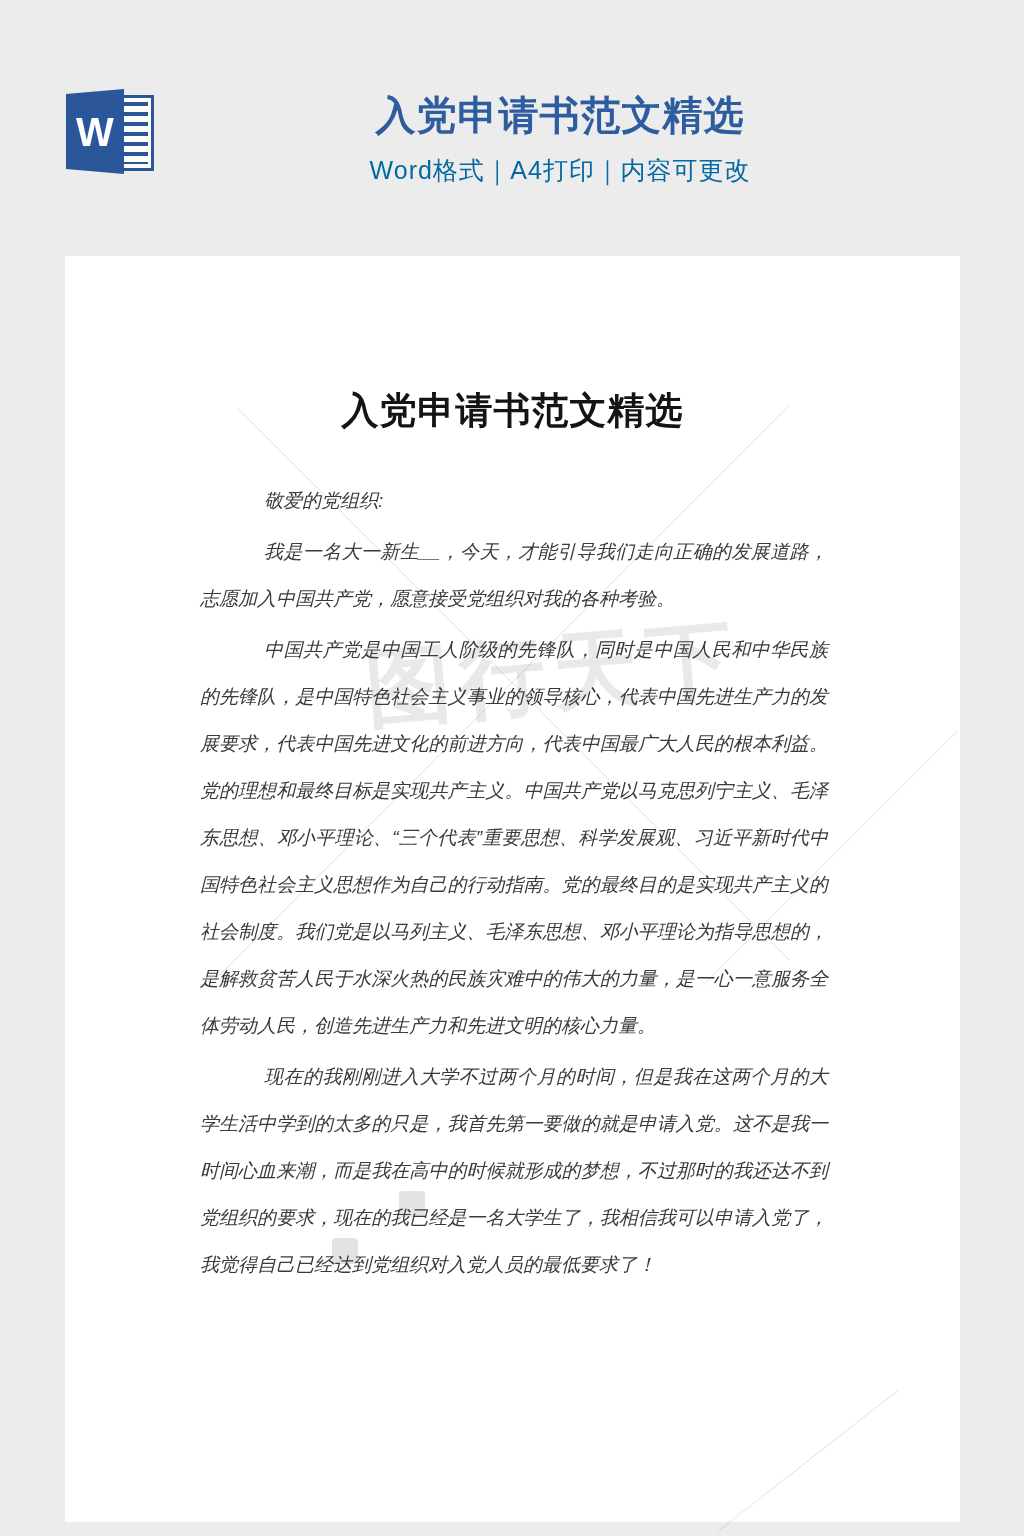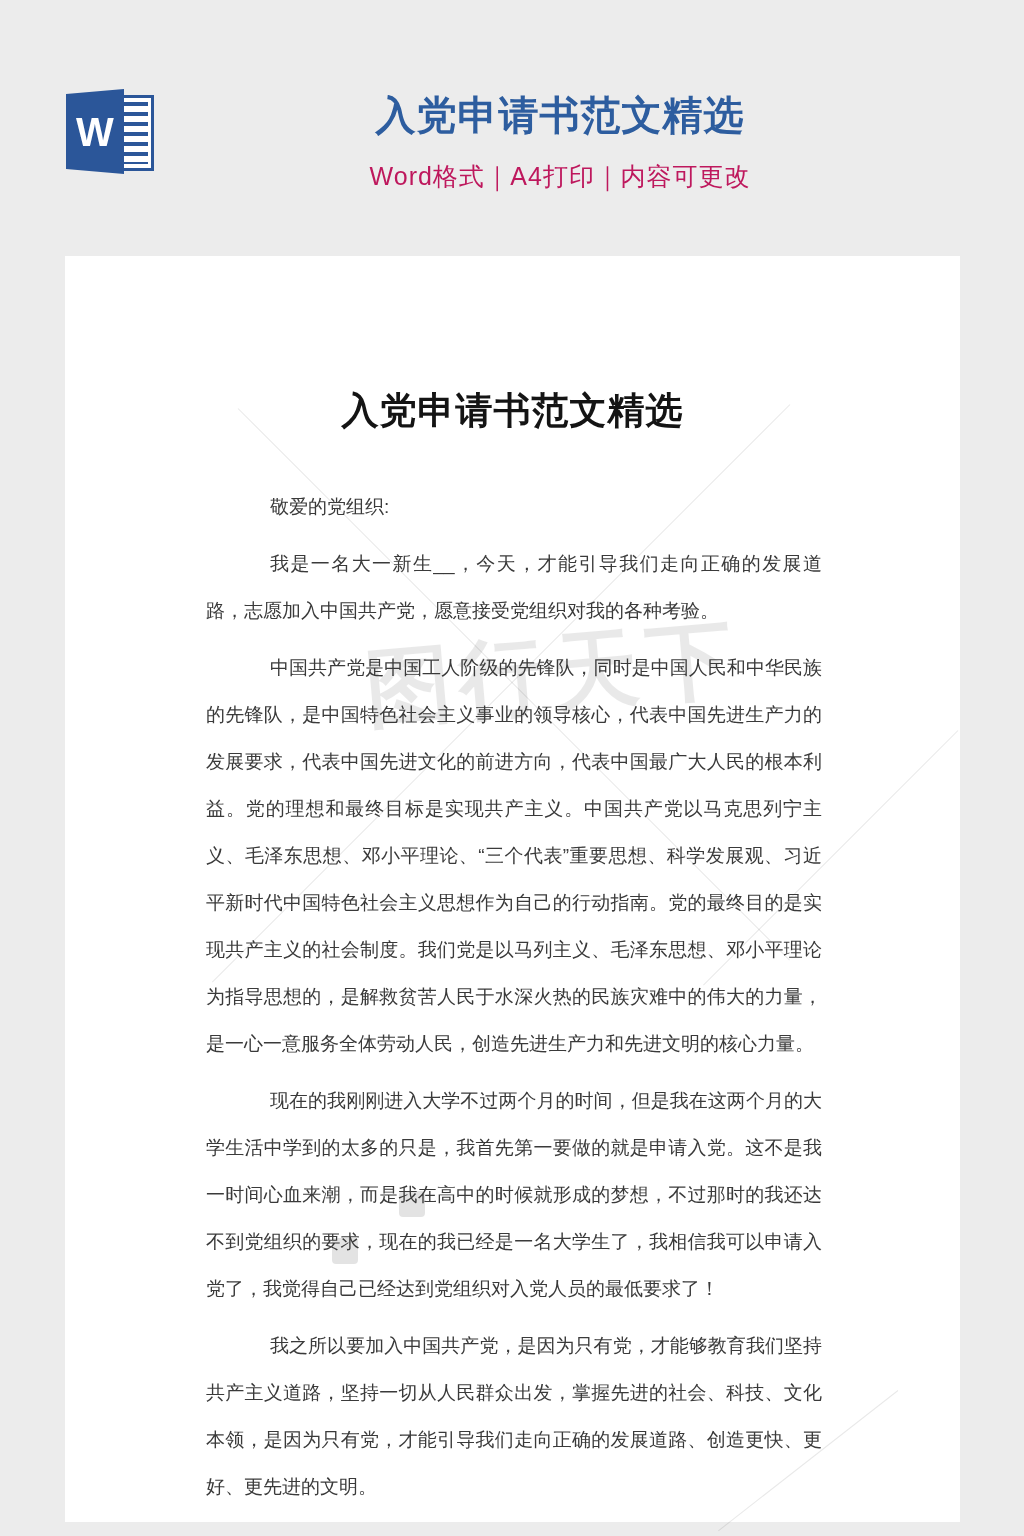--- a/index.html
+++ b/index.html
@@ -27,41 +27,41 @@
     clip-path:polygon(0 6%,100% 0,100% 100%,0 94%);
     display:flex;align-items:center;justify-content:center;
   }
   .icon-flap span{color:#fff;font-weight:bold;font-size:40px;line-height:1;}
   .header-text{position:absolute;left:96px;right:0;top:92px;text-align:center;}
   .header-title{
     font-size:40px;font-weight:bold;color:#2d5d9f;line-height:46px;
     letter-spacing:1px;
   }
   .header-subtitle{
-    margin-top:22px;font-size:25px;color:#be185d;letter-spacing:1px;
+    margin-top:16px;font-size:25px;color:#0369a1;letter-spacing:1px;
   }
 
   
   .page{
     position:absolute;left:65px;top:256px;width:895px;height:1266px;
     background:#ffffff;
   }
   .doc-title{
     position:absolute;left:0;right:0;top:130px;
     text-align:center;
     font-family:"Liberation Serif","DejaVu Serif",serif;
     font-weight:bold;font-size:37px;color:#141414;
     letter-spacing:1px;
   }
   .doc-body{
     position:absolute;left:131px;right:128px;top:217px;
     font-size:19px;line-height:47px;color:#3a3a3a;
     text-align:justify;
   }
-  .doc-body p{margin:10px;text-indent:64px;}
+  .doc-body p{margin:4px;text-indent:64px;font-style:italic;}
 
   
   .wm-brush{
     position:absolute;left:300px;top:360px;
     font-family:"DejaVu Serif","Liberation Serif",serif;
     font-weight:bold;font-size:86px;letter-spacing:8px;
     color:rgba(0,0,0,0.085);
     transform:rotate(-5deg);
     white-space:nowrap;
     pointer-events:none;
@@ -112,15 +112,14 @@
   <div class="wm-blob b-two"></div>
 
   <div class="doc-title">入党申请书范文精选</div>
 
   <div class="doc-body">
 
   <p>敬爱的党组织:</p>
       <p>我是一名大一新生__，今天，才能引导我们走向正确的发展道路，志愿加入中国共产党，愿意接受党组织对我的各种考验。</p>
       <p>中国共产党是中国工人阶级的先锋队，同时是中国人民和中华民族的先锋队，是中国特色社会主义事业的领导核心，代表中国先进生产力的发展要求，代表中国先进文化的前进方向，代表中国最广大人民的根本利益。党的理想和最终目标是实现共产主义。中国共产党以马克思列宁主义、毛泽东思想、邓小平理论、“三个代表”重要思想、科学发展观、习近平新时代中国特色社会主义思想作为自己的行动指南。党的最终目的是实现共产主义的社会制度。我们党是以马列主义、毛泽东思想、邓小平理论为指导思想的，是解救贫苦人民于水深火热的民族灾难中的伟大的力量，是一心一意服务全体劳动人民，创造先进生产力和先进文明的核心力量。</p>
       <p>现在的我刚刚进入大学不过两个月的时间，但是我在这两个月的大学生活中学到的太多的只是，我首先第一要做的就是申请入党。这不是我一时间心血来潮，而是我在高中的时候就形成的梦想，不过那时的我还达不到党组织的要求，现在的我已经是一名大学生了，我相信我可以申请入党了，我觉得自己已经达到党组织对入党人员的最低要求了！</p>
-      <p>我之所以要加入中国共产党，是因为只有党，才能够教育我们坚持共产主义道路，坚持一切从人民群众出发，掌握先进的社会、科技、文化本领，是因为只有党，才能引导我们走向正确的发展道路、创造更快、更好、更先进的文明。</p>
     </div>
 </div>
 
 </body></html>

